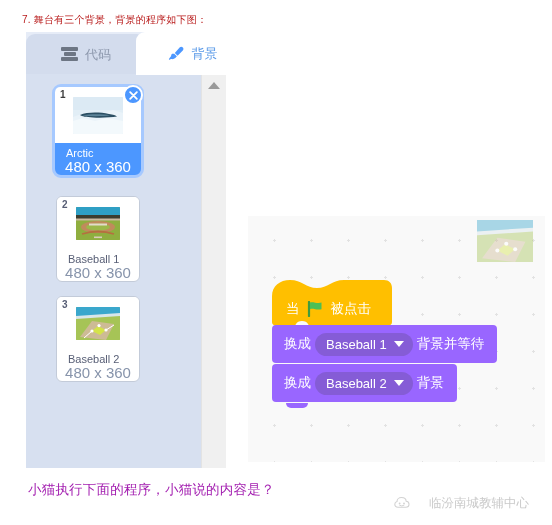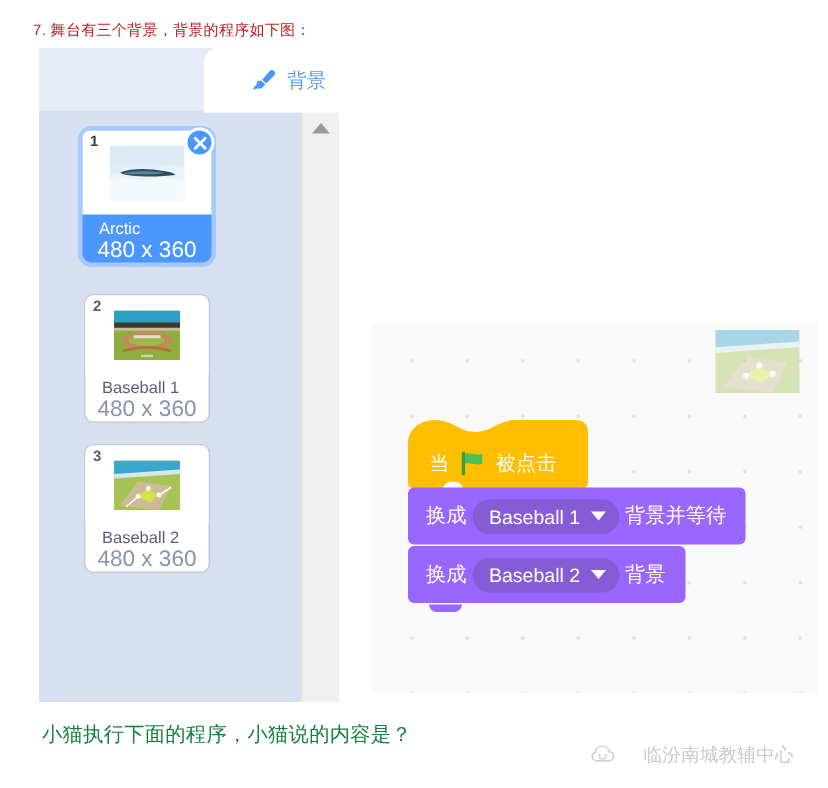--- a/index.html
+++ b/index.html
@@ -282,21 +282,21 @@
     border-right: 5px solid transparent;
     border-top: 6px solid #ffffff;
   }
 
   
   .bottom-prompt {
     position: absolute;
     left: 28px;
     top: 481px;
     font-size: 13.5px;
-    color: #15803d;
+    color: #a21caf;
     letter-spacing: 0.2px;
     white-space: nowrap;
   }
   .brand-watermark {
     position: absolute;
     left: 393px;
     top: 495px;
     display: flex;
     align-items: center;
     gap: 18px;
@@ -307,20 +307,28 @@
 </style>
 </head>
 <body>
 
 <div class="question-heading">7. 舞台有三个背景，背景的程序如下图：</div>
 
 <div class="backdrop-panel">
 
   <div class="tab-bar">
 
+    <div class="tab tab-code">
+      <span class="icon-blocks">
+        <i></i>
+          <i></i>
+          <i></i>
+      </span>
+      <span class="tab-label">代码</span>
+    </div>
 
     <div class="tab tab-backdrops">
       <span class="icon-brush">
         <svg width="18" height="16" viewBox="0 0 18 16">
           <path d="M15.6 1.2c-.9-.9-2.2-.6-3 .3L7.8 7.1l2.8 2.6 5.2-5.3c.8-.9 1-2.2-.2-3.2z" fill="#4c97ff"></path>
           <path d="M7.2 7.8l2.7 2.5-1.6 1.7c-.9.9-2.3 1.3-3.6 1.1-.9-.1-1.6.2-2.1.6-.3.3-.8.1-.7-.3.2-.9.6-1.6 1.3-2.2.7-.6 1-1.3 1.1-2.1.1-.7.4-1.2.9-1.3z" fill="#4c97ff"></path>
         </svg>
       </span>
       <span class="tab-label">背景</span>
     </div>

